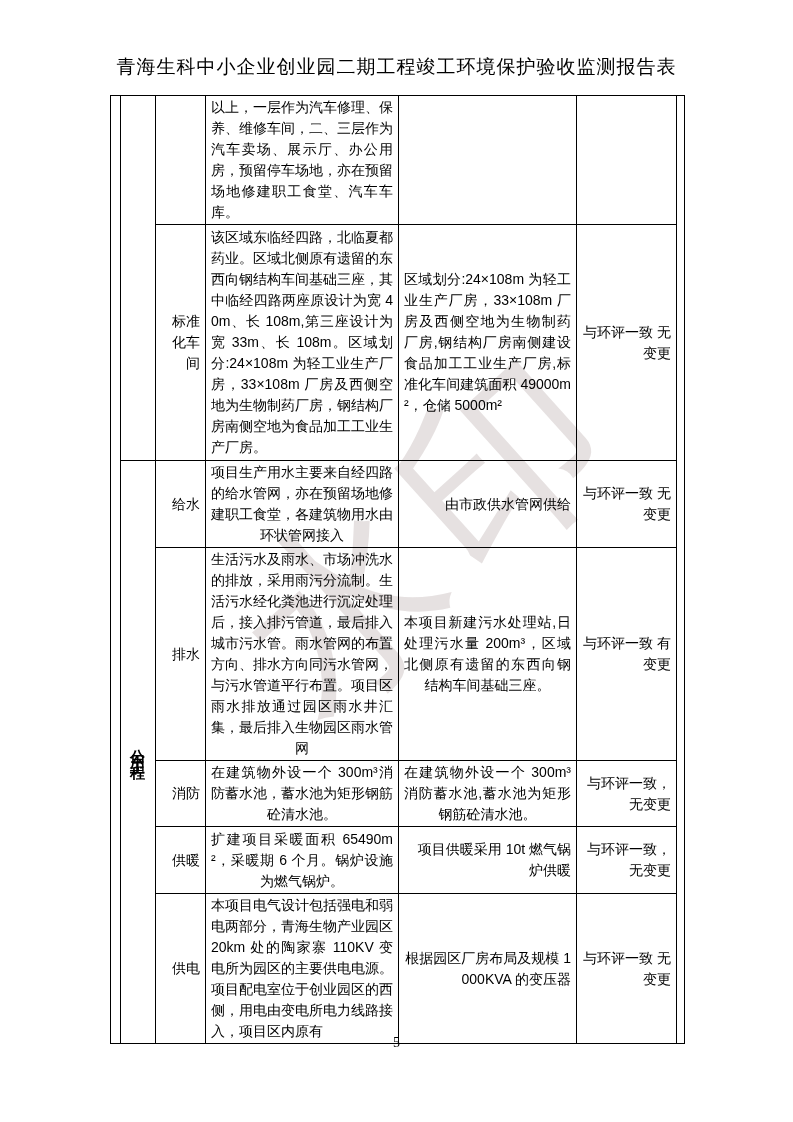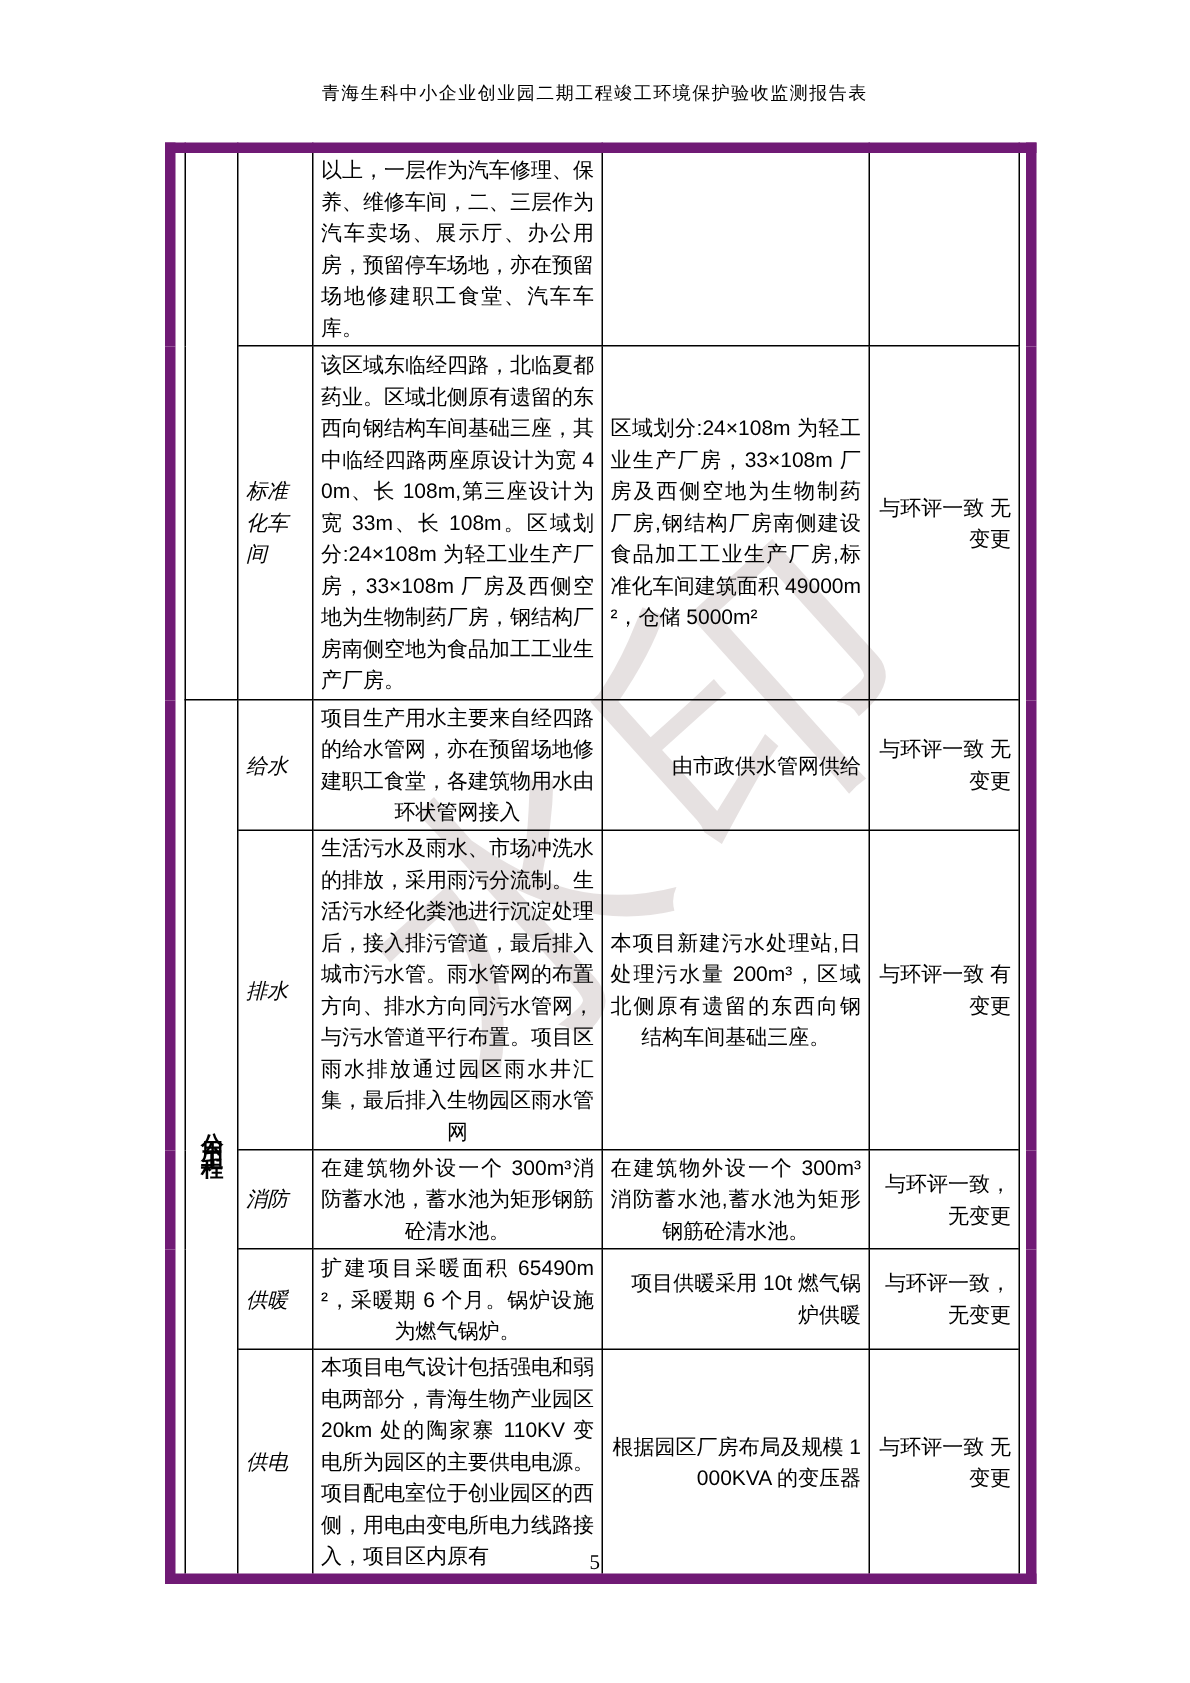--- a/index.html
+++ b/index.html
@@ -6,47 +6,47 @@
   .page{
     position:relative;
     width:793px;height:1122px;
     background:#ffffff;
     font-family:"Liberation Sans",sans-serif;
     color:#000;
     overflow:hidden;
   }
   .doc-title{
     position:absolute;top:54px;left:0;width:100%;
-    text-align:center;font-size:12px;letter-spacing:1px;
+    text-align:center;font-size:19px;letter-spacing:1px;
   }
   .watermark{
     position:absolute;left:150px;top:360px;width:560px;height:340px;
     transform:rotate(-42deg);
     font-size:195px;line-height:340px;text-align:center;
     color:rgba(172,156,156,0.30);
     letter-spacing:18px;
     pointer-events:none;
     white-space:nowrap;
   }
   table.report{
     position:absolute;left:110px;top:95px;
     width:574px;
     border-collapse:collapse;table-layout:fixed;
-    border:7px solid #701a75;
+    border:1px solid #701a75;
   }
   table.report td{
     border:1px solid #000;
     font-size:14px;line-height:21px;
     vertical-align:middle;
     padding:1px 5px;
     overflow:hidden;
     word-break:break-all;
   }
   td.strip{padding:0;}
-  td.row-label{text-align:left;padding:1px 2px;font-style:italic;}
+  td.row-label{text-align:right;padding:1px 2px;}
   td.comp{text-align:right;padding:1px 3px;}
   td.group-cell{padding:0;text-align:center;}
   .v-text{
     writing-mode:vertical-rl;text-orientation:upright;
     font-weight:bold;font-size:15px;letter-spacing:6px;
     display:inline-block;
   }
   .jl{text-align:justify;}
   .jc{text-align:justify;text-align-last:center;}
   .ctr{text-align:right;}

